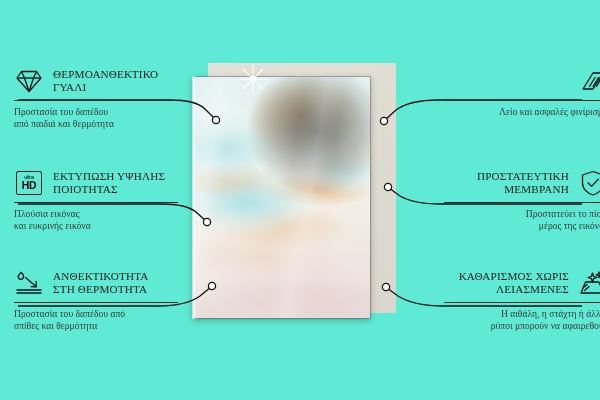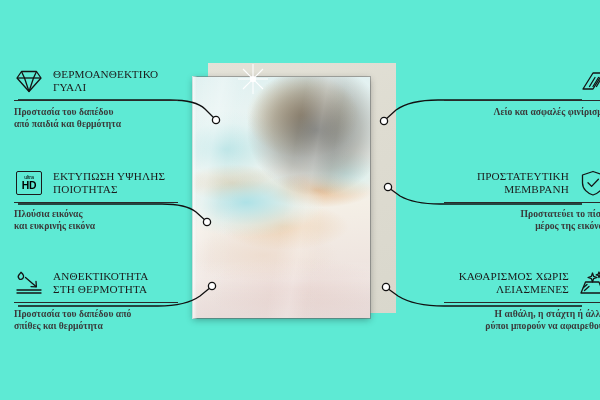--- a/index.html
+++ b/index.html
@@ -109,21 +109,20 @@
     margin: 4px 0 5px 0;
   }
   .feature.left  .rule { width: 164px; }
   .feature.right .rule { width: 164px; margin-left: 14px; }
 
   .desc {
     font-size: 9.6px;
     line-height: 11.6px;
     color: #3a3a3a;
     white-space: pre-line;
-    font-weight: bold;
   }
 
   
   #f-left-1  { top: 66px; }
   #f-left-2  { top: 168px; }
   #f-left-3  { top: 268px; }
   #f-right-1 { top: 66px; }
   #f-right-2 { top: 168px; }
   #f-right-3 { top: 268px; }
 

